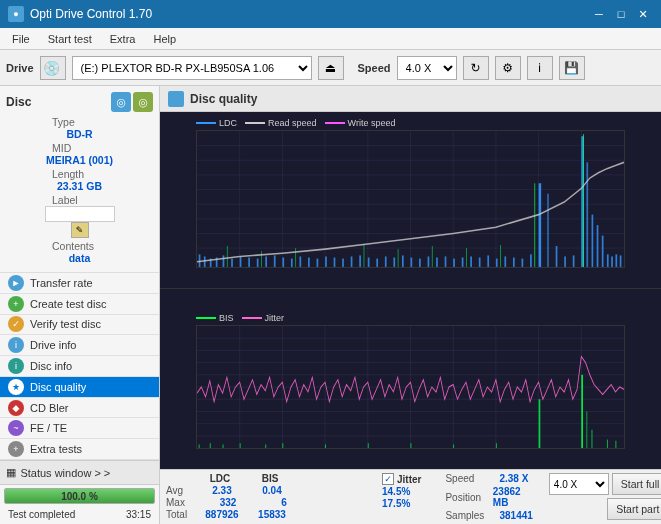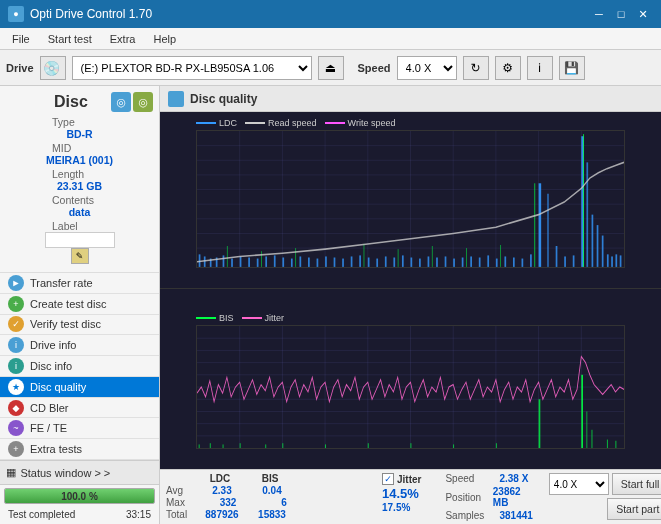--- a/index.html
+++ b/index.html
@@ -27,21 +27,21 @@
 
     
     .main { display: flex; height: calc(524px - 28px - 22px - 36px); }
 
     
     .sidebar { width: 160px; background: #f5f5f5; border-right: 1px solid #ccc; display: flex; flex-direction: column; flex-shrink: 0; }
     
     
     .disc-panel { padding: 6px; border-bottom: 1px solid #ddd; }
     .disc-header { display: flex; align-items: center; justify-content: space-between; margin-bottom: 4px; }
-    .disc-title { font-size: 16px; font-weight: bold; color: #333; margin-left: 48px; }
+    .disc-title { font-size: 12px; font-weight: bold; color: #333; }
     .disc-row { display: flex; align-items: center; margin-bottom: 2px; flex-direction: column; }
     .disc-row-label { color: #666; width: 55px; font-size: 10.5px; }
     .disc-row-value { color: #0055cc; font-size: 10.5px; font-weight: bold; }
     .disc-row-input { border: 1px solid #ccc; height: 16px; width: 70px; font-size: 10px; padding: 0 2px; }
     .disc-row-btn { width: 18px; height: 16px; background: #e0d080; border: 1px solid #aaa; cursor: pointer; font-size: 9px; display: flex; align-items: center; justify-content: center; }
 
     
     .nav-item { display: flex; align-items: center; height: 28px; padding: 0 8px; cursor: pointer; font-size: 11px; color: #333; border-bottom: 1px solid #e0e0e0; gap: 6px; }
     .nav-item.active { background: #0078d7; color: white; }
     .nav-icon { width: 16px; height: 16px; border-radius: 50%; display: flex; align-items: center; justify-content: center; font-size: 9px; flex-shrink: 0; }
@@ -147,27 +147,27 @@
       </div>
       <div class="disc-row">
         <span class="disc-row-label">MID</span>
         <span class="disc-row-value">MEIRA1 (001)</span>
       </div>
       <div class="disc-row">
         <span class="disc-row-label">Length</span>
         <span class="disc-row-value">23.31 GB</span>
       </div>
       <div class="disc-row">
-        <span class="disc-row-label">Contents</span>
-        <span class="disc-row-value">data</span>
-      </div>
-      <div class="disc-row">
         <span class="disc-row-label">Label</span>
         <input class="disc-row-input" type="text" value="" style="">
         <button class="disc-row-btn">✎</button>
+      </div>
+      <div class="disc-row">
+        <span class="disc-row-label">Contents</span>
+        <span class="disc-row-value">data</span>
       </div>
     </div>
 
     <div class="nav-item">
       <div class="nav-icon blue">►</div>
       <span>Transfer rate</span>
     </div>
     <div class="nav-item">
       <div class="nav-icon green">+</div>
       <span>Create test disc</span>
@@ -422,21 +422,21 @@
           <span style="font-size:10px;color:#0055cc;font-weight:bold;min-width:48px;text-align:center;">15833</span>
         </div>
       </div>
 
       <div style="display:flex;flex-direction:column;gap:1px;">
         <div style="display:flex;align-items:center;gap:3px;">
           <div class="checkbox">✓</div>
           <span style="font-size:10px;color:#333;font-weight:bold;">Jitter</span>
         </div>
         <div style="display:flex;align-items:center;">
-          <span style="font-size:13px;color:#0055cc;font-weight:bold;">14.5%</span>
+          <span style="font-size:10px;color:#0055cc;font-weight:bold;">14.5%</span>
         </div>
         <div style="display:flex;align-items:center;">
           <span style="font-size:10px;color:#0055cc;font-weight:bold;">17.5%</span>
         </div>
       </div>
 
       <div style="display:flex;flex-direction:column;gap:2px;margin-left:8px;">
         <div style="display:flex;align-items:center;gap:4px;">
           <span style="font-size:10px;color:#555;width:50px;">Speed</span>
           <span style="font-size:10px;color:#0055cc;font-weight:bold;">2.38 X</span>

